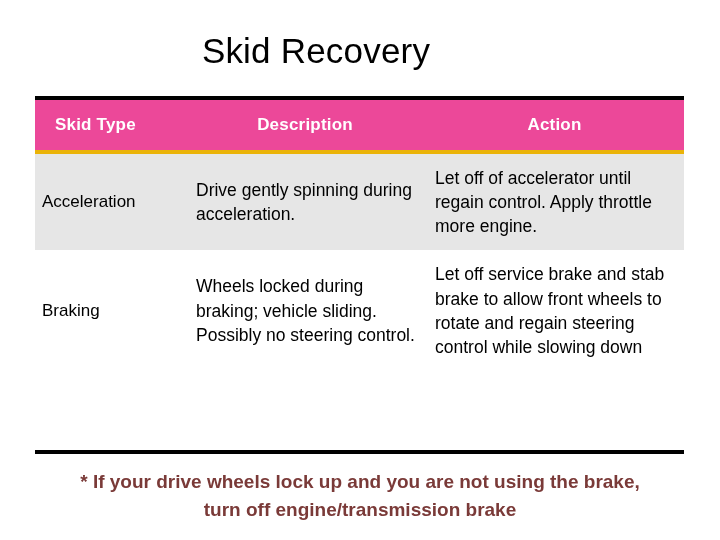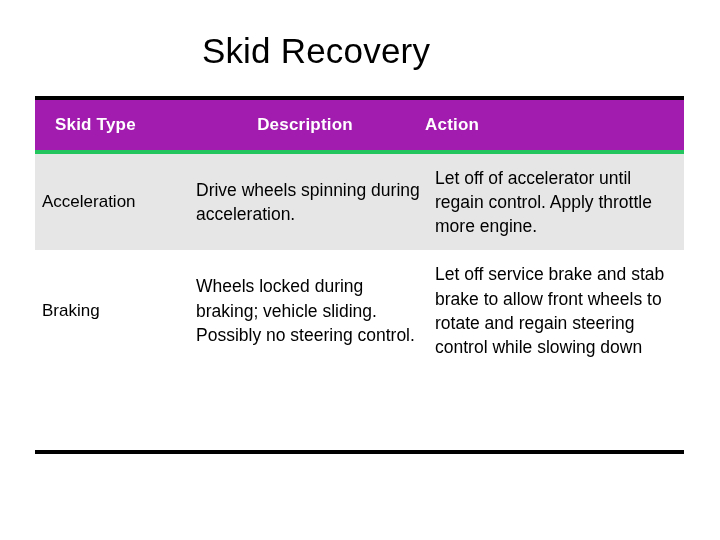--- a/index.html
+++ b/index.html
@@ -44,39 +44,39 @@
     border-collapse: collapse;
     table-layout: fixed;
   }
   .skid-table td, .skid-table th {
     padding: 0;
     margin: 0;
     vertical-align: middle;
   }
 
   .header-row {
-    background: #a21caf;
+    background: #ec4899;
     border-top: 4px solid #000000;
-    border-bottom: 4px solid #22c55e;
+    border-bottom: 4px solid #eab308;
   }
   .header-row th {
     color: #ffffff;
     font-size: 17px;
     font-weight: bold;
     height: 50px;
     letter-spacing: 0.2px;
   }
   .th-skidtype {
     text-align: left;
     padding-left: 20px !important;
   }
   .th-description {
   }
   .th-action {
-    text-align: left;
+    text-align: center;
   }
 
   .col-skidtype { width: 150px; }
   .col-description { width: 240px; }
   .col-action { width: 259px; }
 
   .row-shaded { background: #e6e6e6; }
   .row-plain  { background: #ffffff; }
 
   .cell-skidtype {
@@ -147,27 +147,31 @@
     <thead>
       <tr class="header-row">
         <th class="th-skidtype">Skid Type</th>
         <th class="th-description">Description</th>
         <th class="th-action">Action</th>
       </tr>
     </thead>
     <tbody>
       <tr class="row-shaded">
         <td class="cell-skidtype">Acceleration</td>
-        <td class="cell-text cell-description">Drive wheels spinning during acceleration.</td>
+        <td class="cell-text cell-description">Drive gently spinning during acceleration.</td>
         <td class="cell-text cell-action">Let off of accelerator until regain control.  Apply throttle more engine.</td>
       </tr>
       <tr class="row-plain">
         <td class="cell-skidtype">Braking</td>
         <td class="cell-text cell-description">Wheels locked during braking; vehicle sliding. Possibly no steering control.</td>
         <td class="cell-text cell-action">Let off service brake and stab brake to allow front wheels to rotate and regain steering control while slowing down</td>
       </tr>
     </tbody>
   </table>
 
   <div class="bottom-rule"></div>
 
+  <div class="footnote">
+    <span class="footnote-line">* If your drive wheels lock up and you are not using the brake,</span>
+    <span class="footnote-line">turn off engine/transmission brake</span>
+  </div>
 
 </div>
 
 </body></html>

